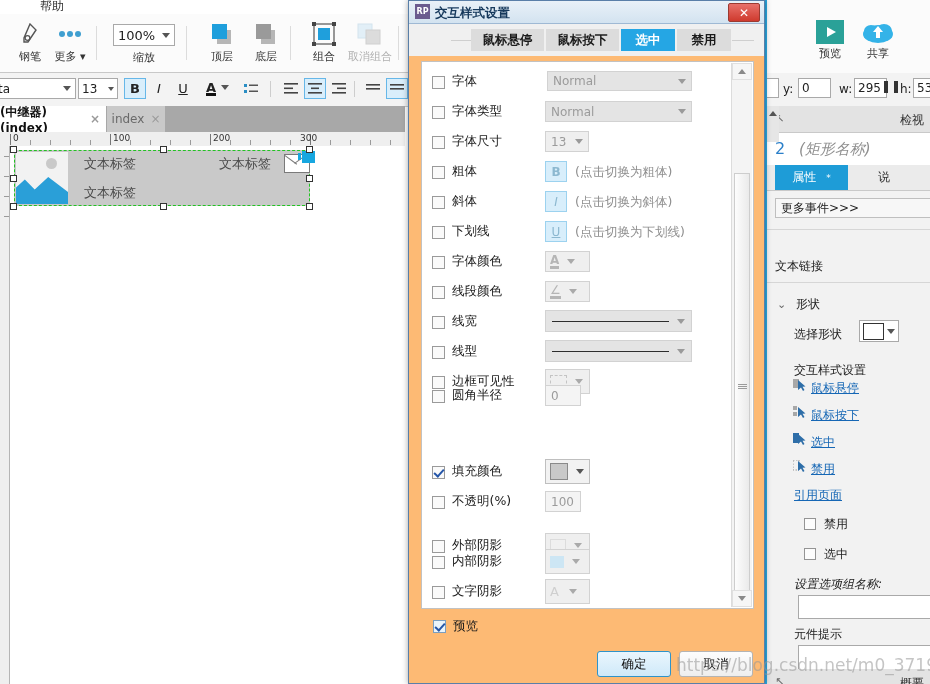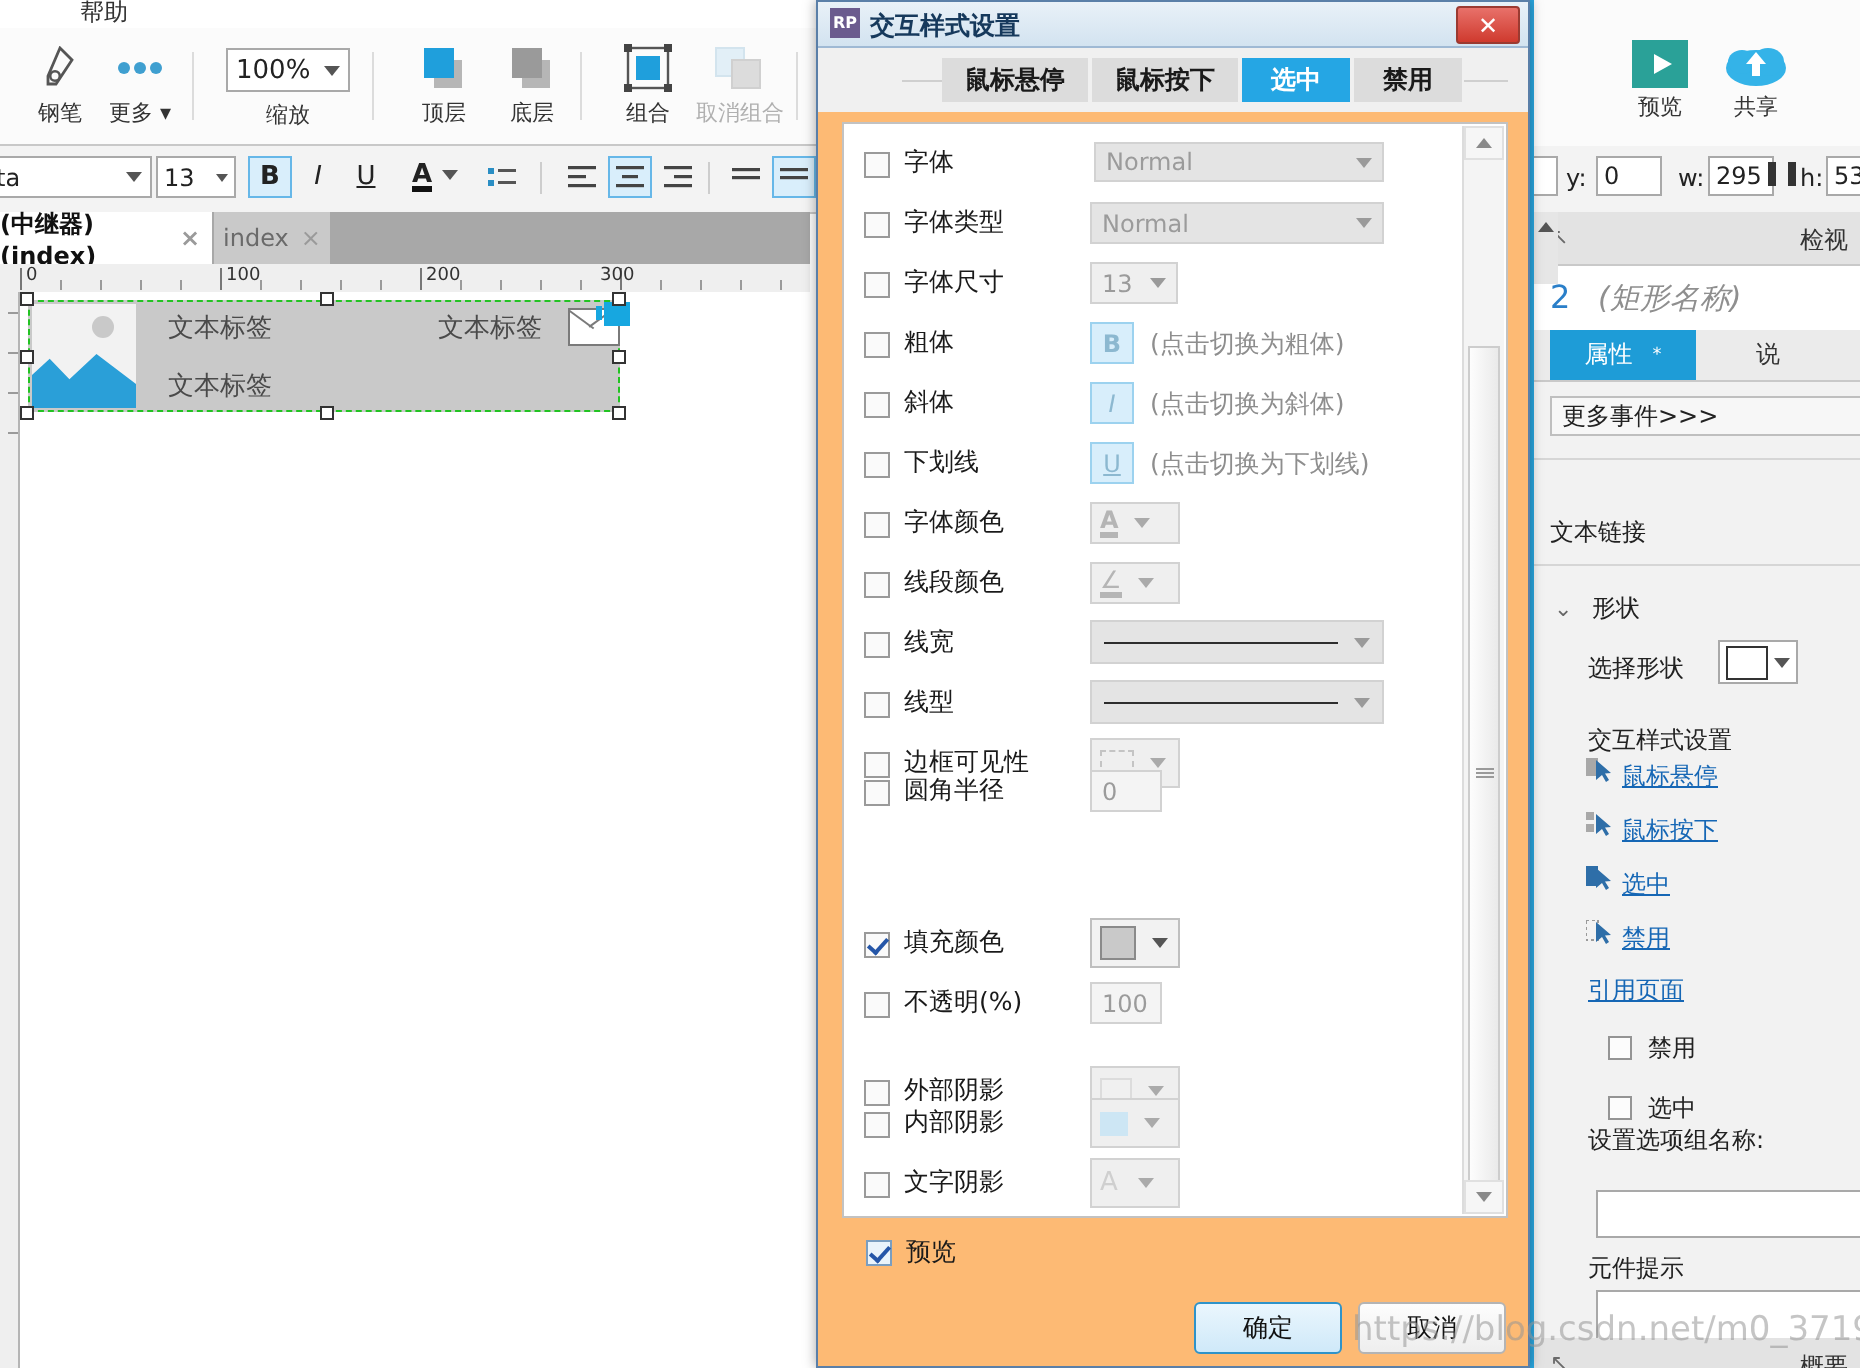--- a/index.html
+++ b/index.html
@@ -477,21 +477,21 @@
     </div>
     <a class="link" style="left:44px;top:355px;">禁用</a>
 
     <a class="link" style="left:27px;top:381px;">引用页面</a>
 
     <div class="chk" style="left:37px;top:412px;"></div>
     <div class="ptxt" style="left:57px;top:410px;">禁用</div>
     <div class="chk" style="left:37px;top:442px;"></div>
     <div class="ptxt" style="left:57px;top:440px;">选中</div>
 
-    <div class="ptxt" style="left:27px;top:456px;">设置选项组名称:</div>
+    <div class="ptxt" style="left:27px;top:470px;font-style:italic;">设置选项组名称:</div>
     <div class="ibox" style="left:31px;top:489px;width:145px;"></div>
 
     <div class="ptxt" style="left:27px;top:520px;">元件提示</div>
     <div class="ibox" style="left:31px;top:539px;width:145px;height:26px;"></div>
 
     <div class="insp-hdr" style="top:563px;">
       <div class="arw">↖</div>
       <div class="ttl">概要</div>
     </div>
 

